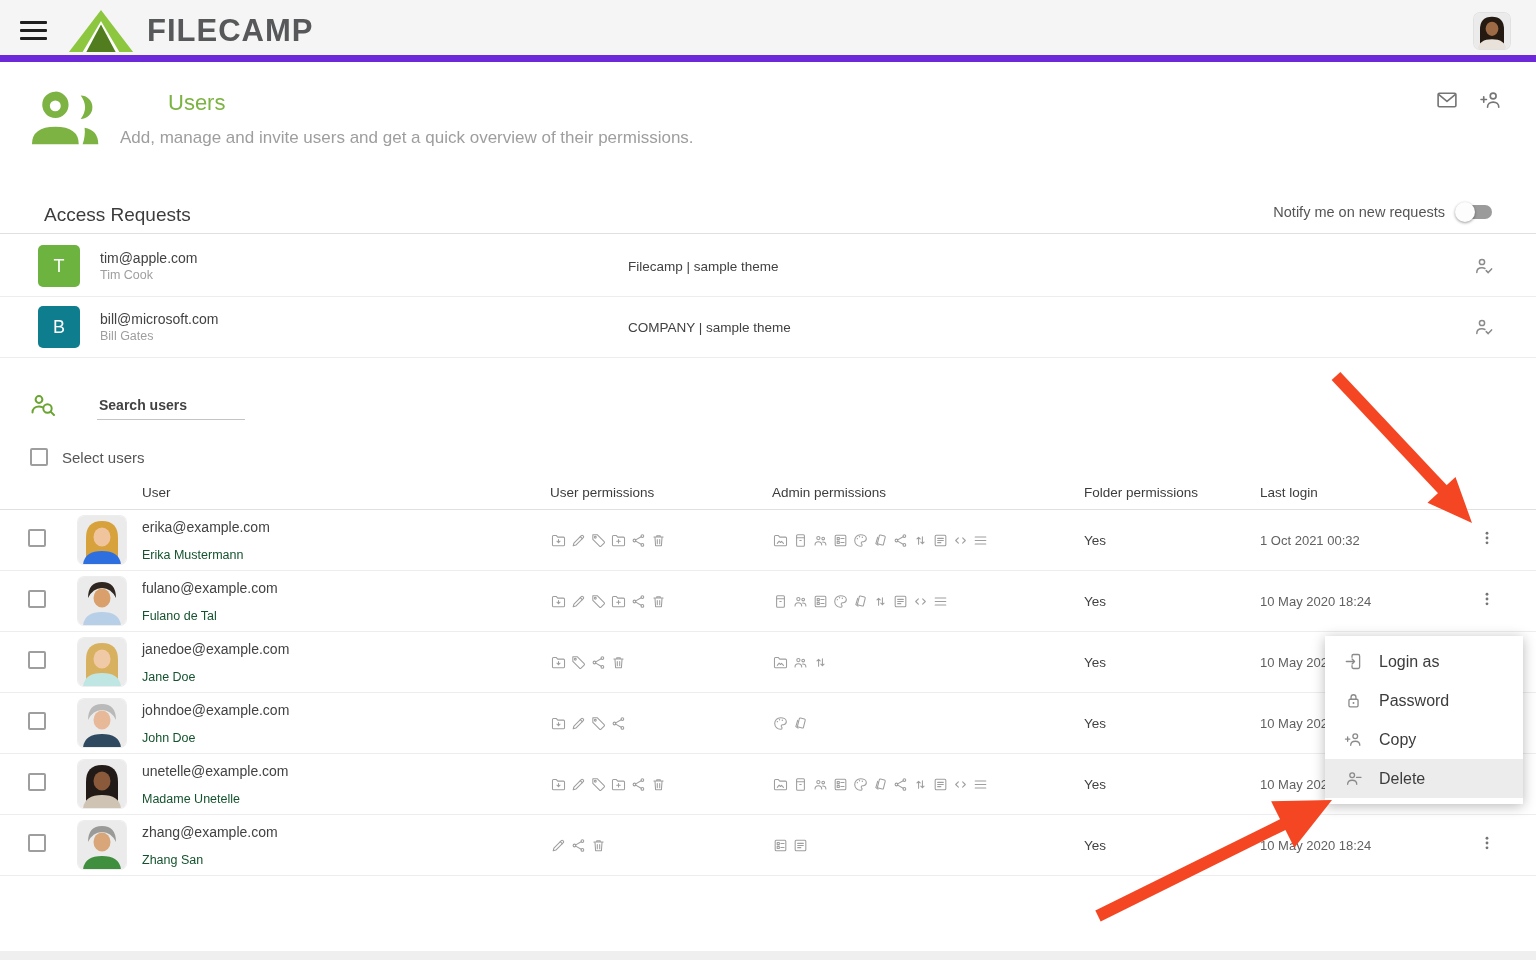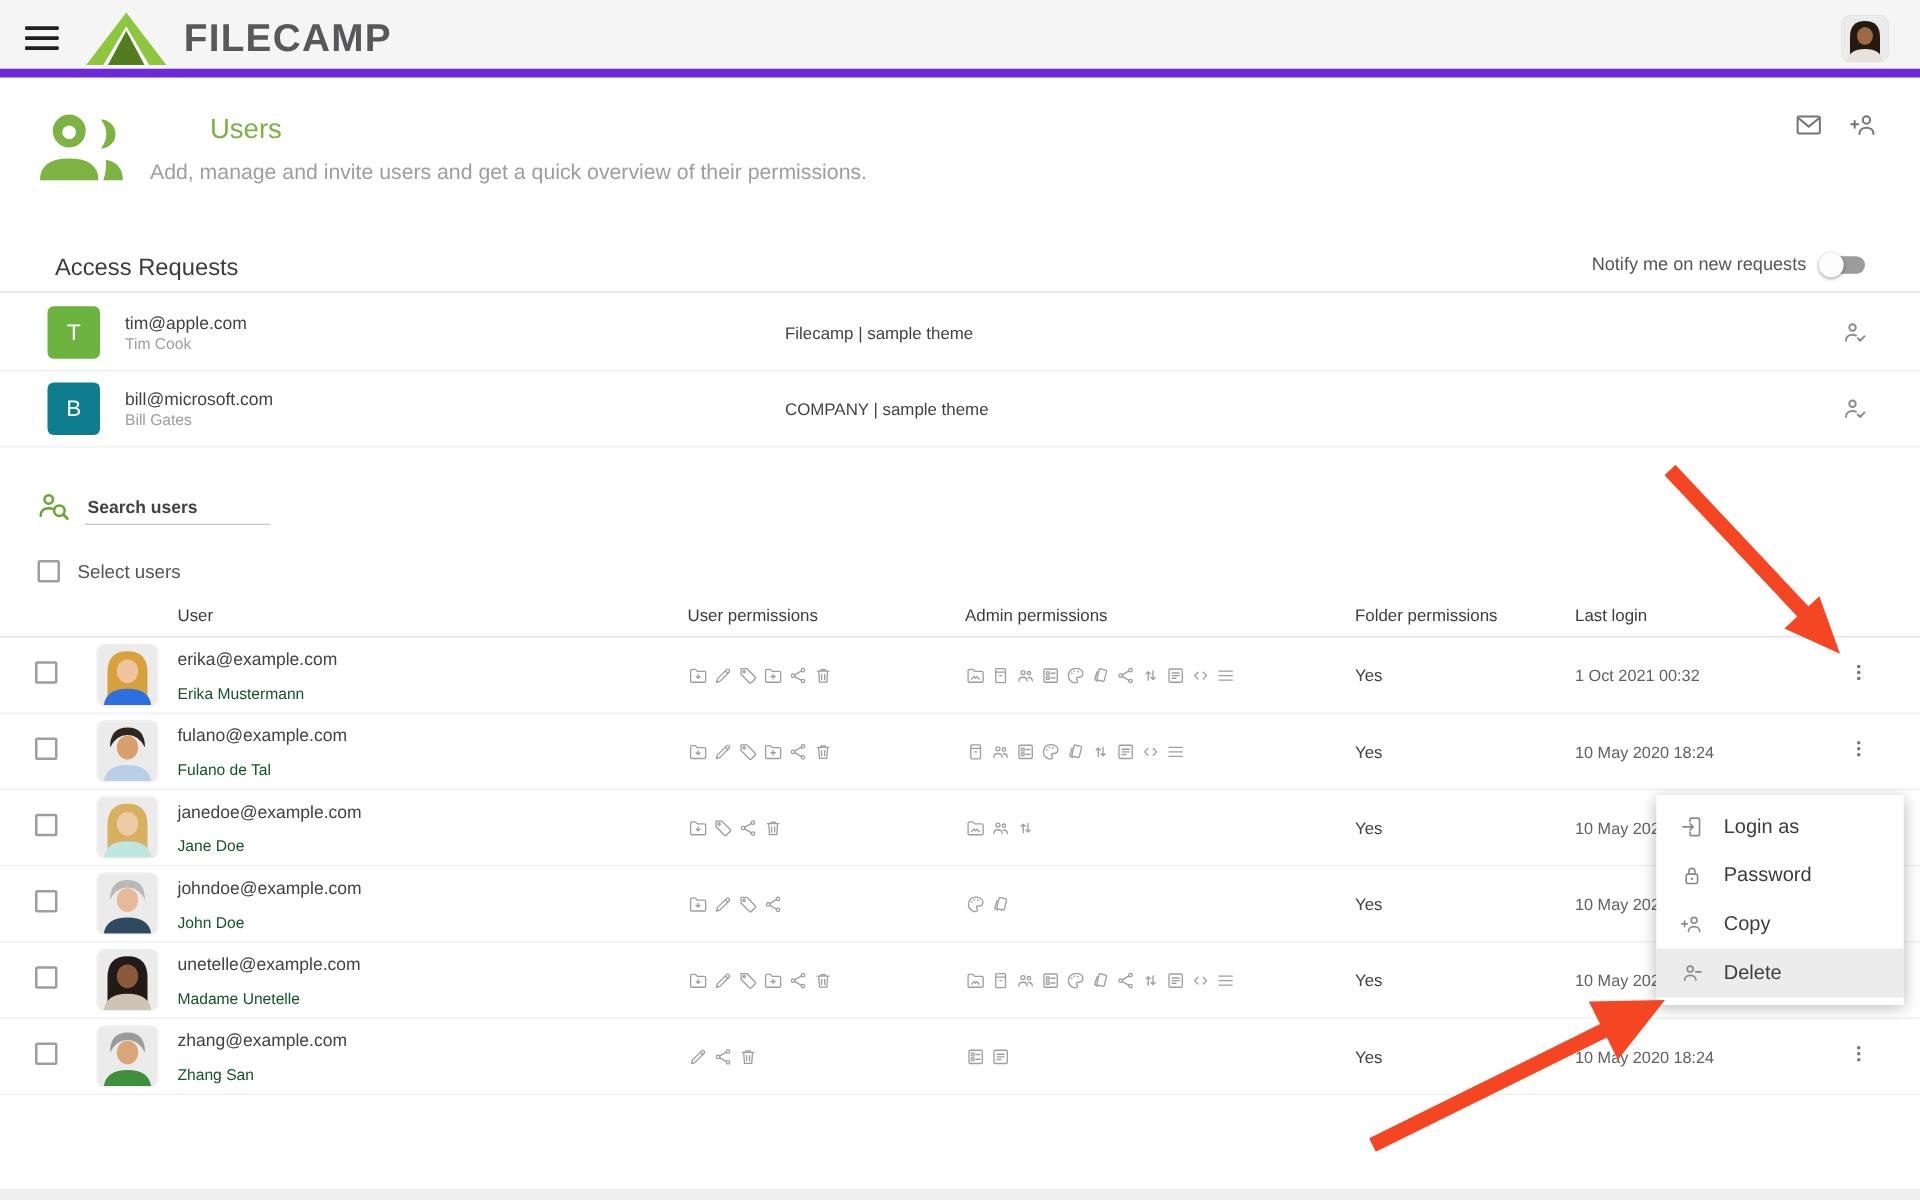--- a/index.html
+++ b/index.html
@@ -40,21 +40,21 @@
     display:flex; align-items:center; justify-content:center; }
   .req-email { font-size:14px; color:#424242; }
   .req-name { font-size:12.5px; color:#9e9e9e; margin-top:2px; }
   .req-theme { font-size:13.5px; color:#424242; }
   .req-approve { width:24px; height:24px; color:#8a8a8a; cursor:pointer; }
 
   
   #search-box { position:absolute; left:28px; top:390px; display:flex; align-items:flex-end; gap:10px; }
   #search-input { width:148px; border:none; border-bottom:1px solid #c4c4c4; background:transparent;
     font-size:14px; font-weight:bold; color:#424242; padding:4px 2px 6px; outline:none;
-    font-family:"Liberation Sans", sans-serif; }
+    font-family:"Liberation Sans", sans-serif;margin-left:29px; }
   #search-input::placeholder { color:#424242; opacity:1; }
   #select-users { position:absolute; left:30px; top:448px; display:flex; align-items:center; gap:14px; cursor:pointer; }
   .cb { display:inline-block; width:18px; height:18px; border:2px solid #9e9e9e; border-radius:2px; background:#fff; }
   #select-users-label { font-size:15px; color:#555; }
 
   
   .tgrid { display:grid; grid-template-columns:50px 64px 408px 222px 312px 176px 218px 40px;
     align-items:center; padding-left:28px; }
   #table-head { position:absolute; left:0; top:476px; width:1536px; height:34px;
     border-bottom:1px solid #e0e0e0; }

